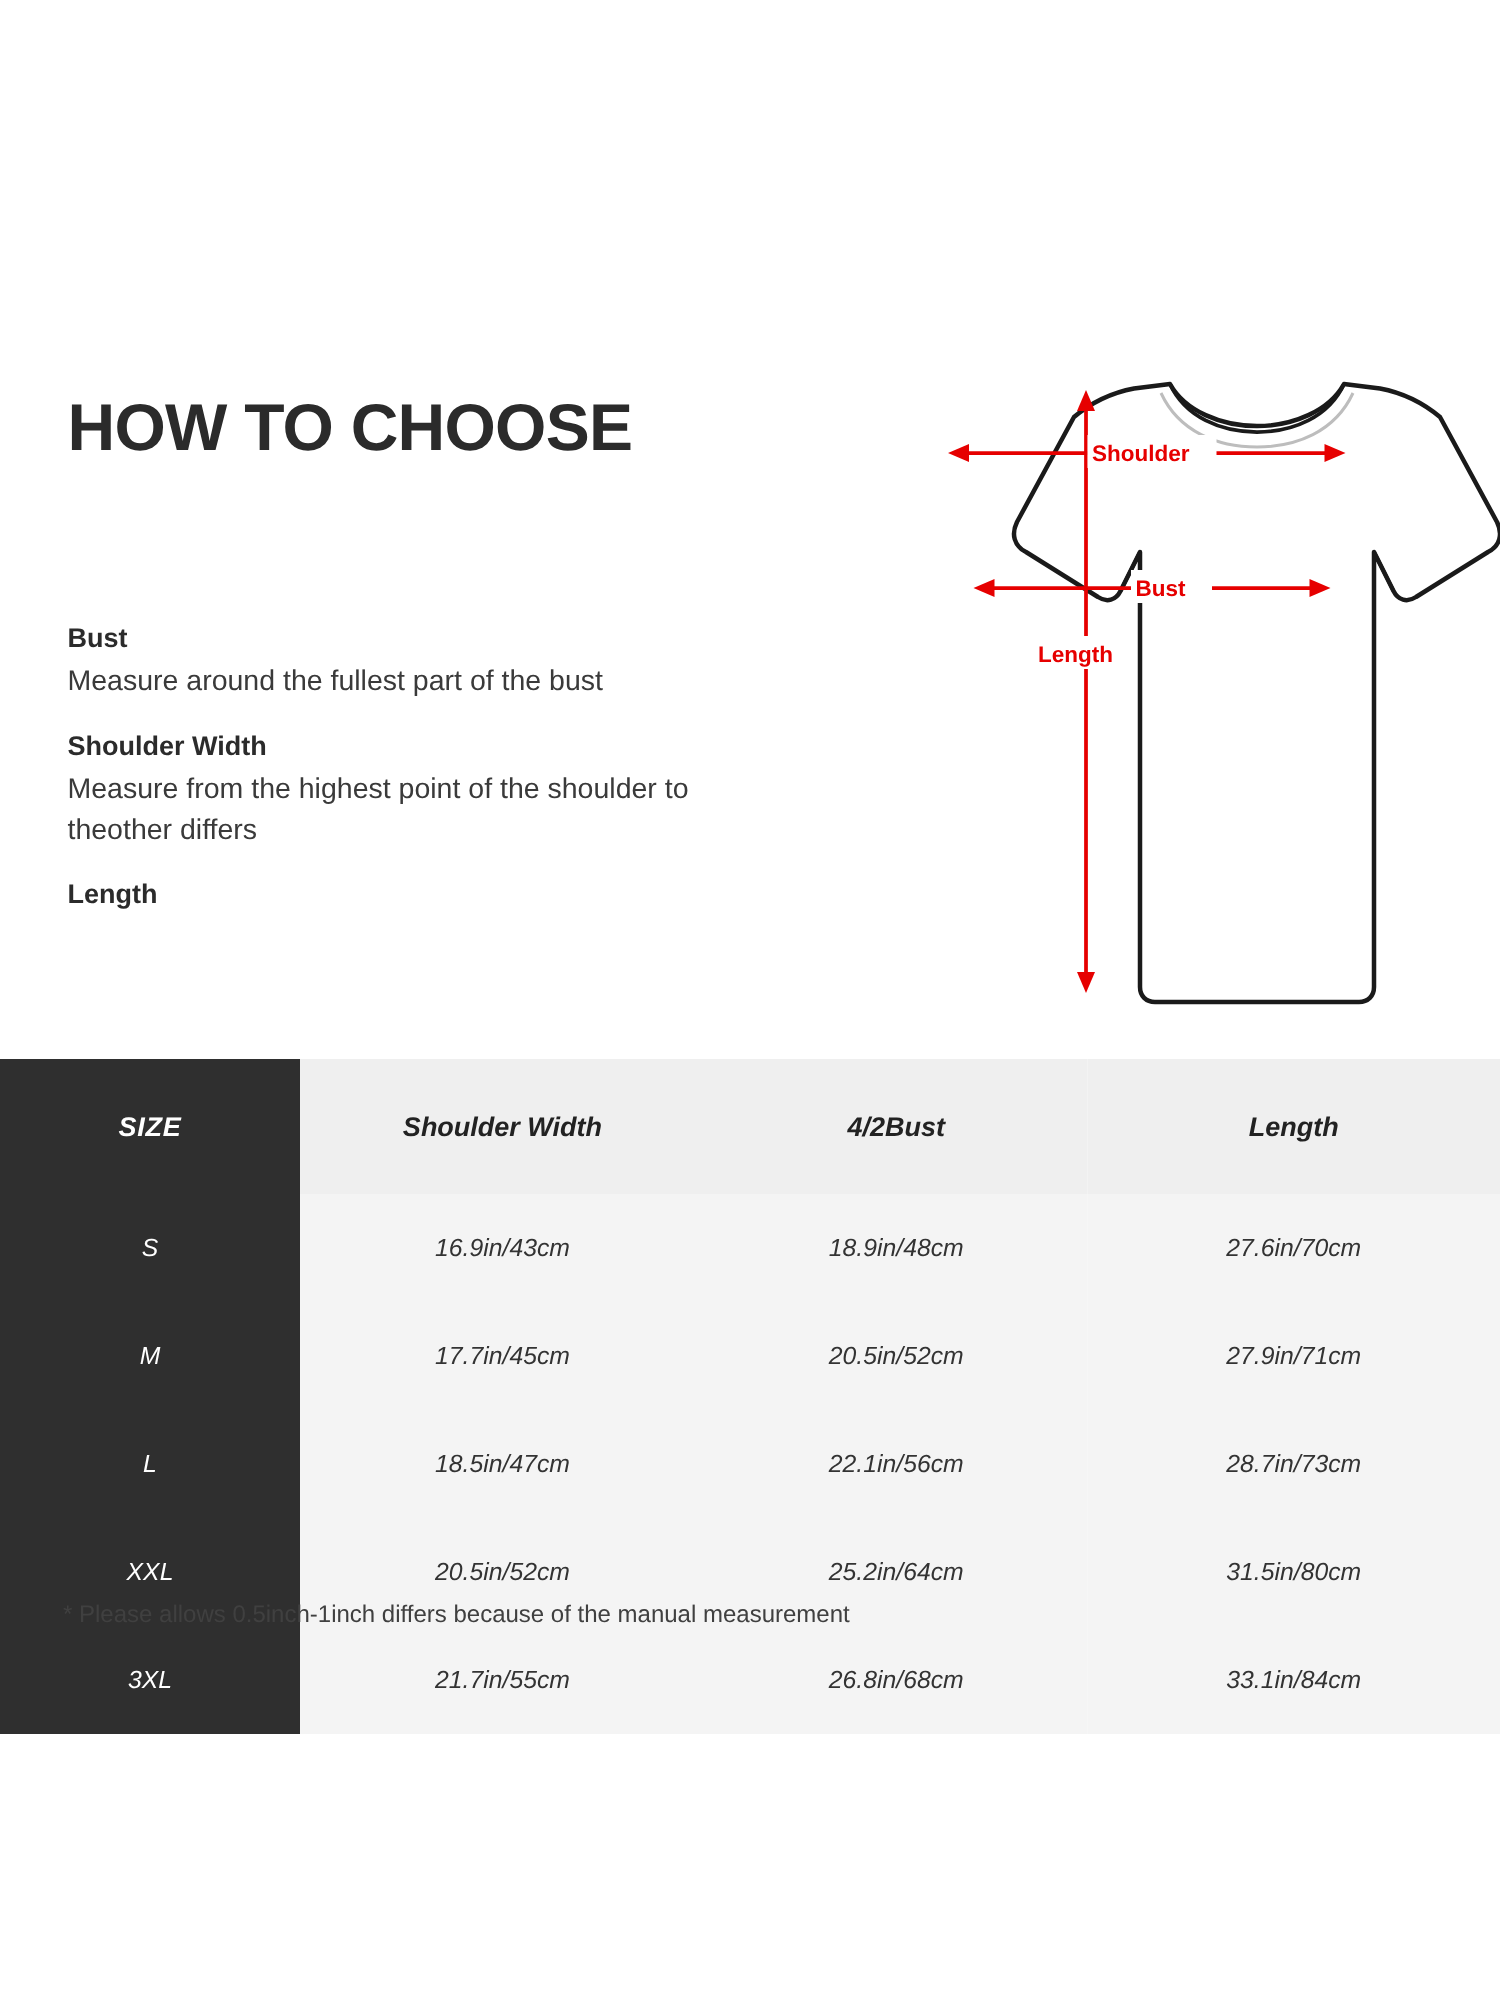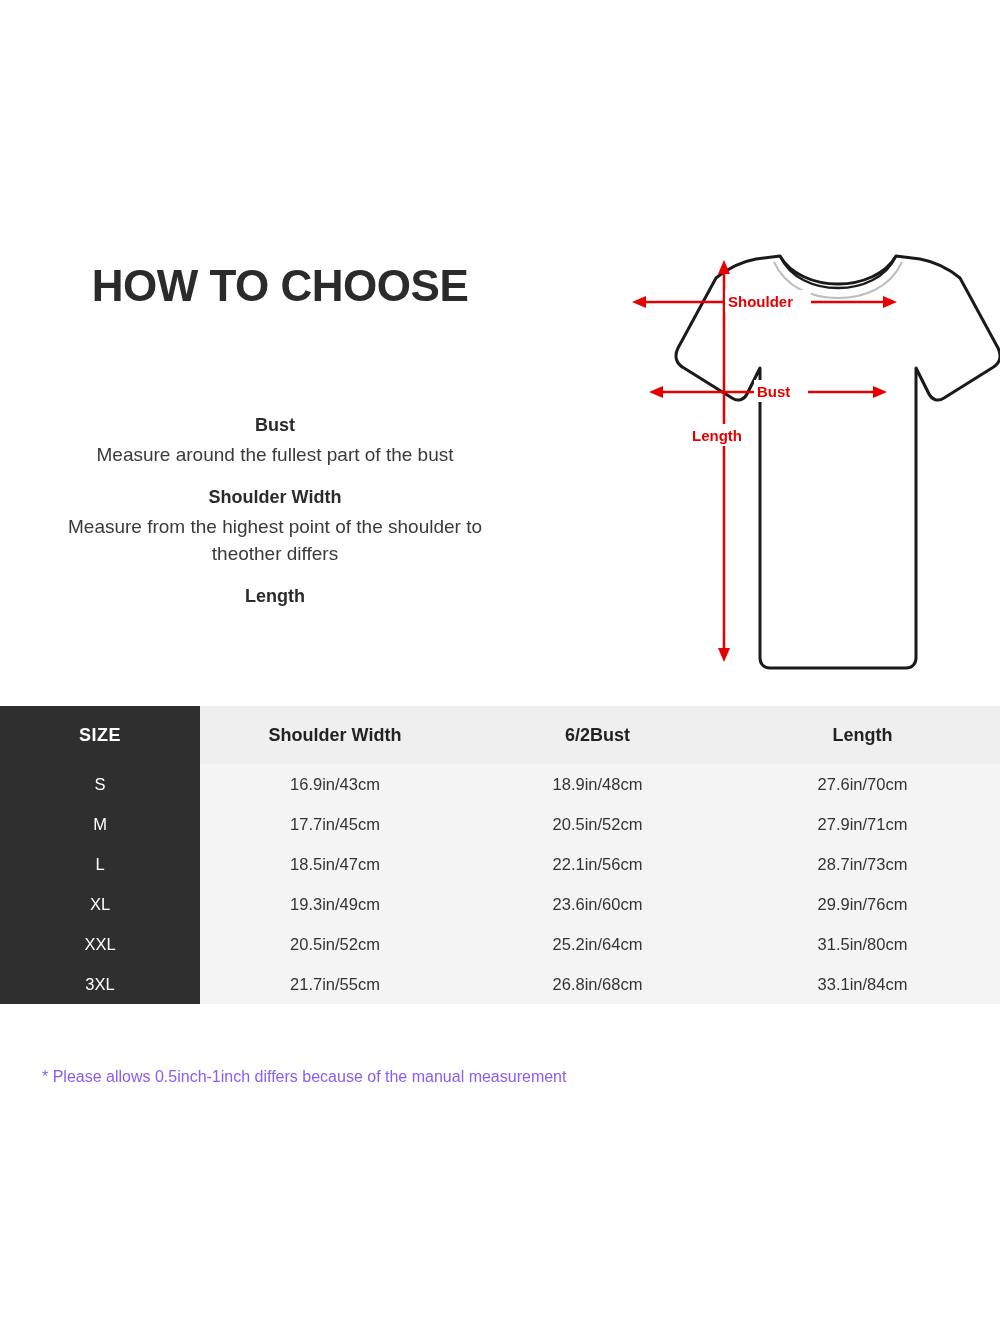--- a/index.html
+++ b/index.html
@@ -22,21 +22,20 @@
     height: 1333px;
     background: #ffffff;
   }
 
   
   .top-section {
     position: absolute;
     left: 0; top: 0;
     width: 1000px;
     height: 706px;
-    text-align: center;
   }
   .headline {
     position: absolute;
     left: 45px;
     top: 258px;
     width: 470px;
     font-size: 44px;
     font-weight: bold;
     line-height: 1.28;
     letter-spacing: -0.5px;
@@ -78,27 +77,28 @@
     width: 1000px;
   }
   table.size-table {
     width: 1000px;
     border-collapse: collapse;
     table-layout: fixed;
   }
   table.size-table th,
   table.size-table td {
     border: none;
-    padding: 0;
+    padding: 16px;
     height: 40px;
     font-size: 16.5px;
     font-weight: normal;
     text-align: center;
     color: #333333;
     background: #f4f4f4;
+    font-style: italic;
   }
   table.size-table thead th {
     height: 58px;
     font-size: 18px;
     font-weight: bold;
     color: #222222;
     background: #efefef;
   }
   table.size-table th.size-col,
   table.size-table td.size-col {
@@ -115,21 +115,21 @@
   table.size-table col.c1 { width: 200px; }
   table.size-table col.c2 { width: 270px; }
   table.size-table col.c3 { width: 255px; }
   table.size-table col.c4 { width: 275px; }
 
   .footnote {
     position: absolute;
     left: 42px;
     top: 1068px;
     font-size: 16px;
-    color: #8b5cf6;
+    color: #404040;
   }
   .dim-label {
     font-size: 15px;
     font-weight: bold;
     fill: #e60000;
   }
 </style>
 </head>
 <body>
 
@@ -217,21 +217,21 @@
       <colgroup>
         <col class="c1">
           <col class="c2">
           <col class="c3">
           <col class="c4">
       </colgroup>
       <thead>
         <tr>
           <th class="size-col">SIZE</th>
           <th>Shoulder Width</th>
-          <th>6/2Bust</th>
+          <th>4/2Bust</th>
           <th>Length</th>
         </tr>
       </thead>
       <tbody>
         <tr>
           <td class="size-col">S</td>
           <td>16.9in/43cm</td>
           <td>18.9in/48cm</td>
           <td>27.6in/70cm</td>
         </tr>
@@ -241,26 +241,20 @@
           <td>20.5in/52cm</td>
           <td>27.9in/71cm</td>
         </tr>
         <tr>
           <td class="size-col">L</td>
           <td>18.5in/47cm</td>
           <td>22.1in/56cm</td>
           <td>28.7in/73cm</td>
         </tr>
         <tr>
-          <td class="size-col">XL</td>
-          <td>19.3in/49cm</td>
-          <td>23.6in/60cm</td>
-          <td>29.9in/76cm</td>
-        </tr>
-        <tr>
           <td class="size-col">XXL</td>
           <td>20.5in/52cm</td>
           <td>25.2in/64cm</td>
           <td>31.5in/80cm</td>
         </tr>
         <tr>
           <td class="size-col">3XL</td>
           <td>21.7in/55cm</td>
           <td>26.8in/68cm</td>
           <td>33.1in/84cm</td>

